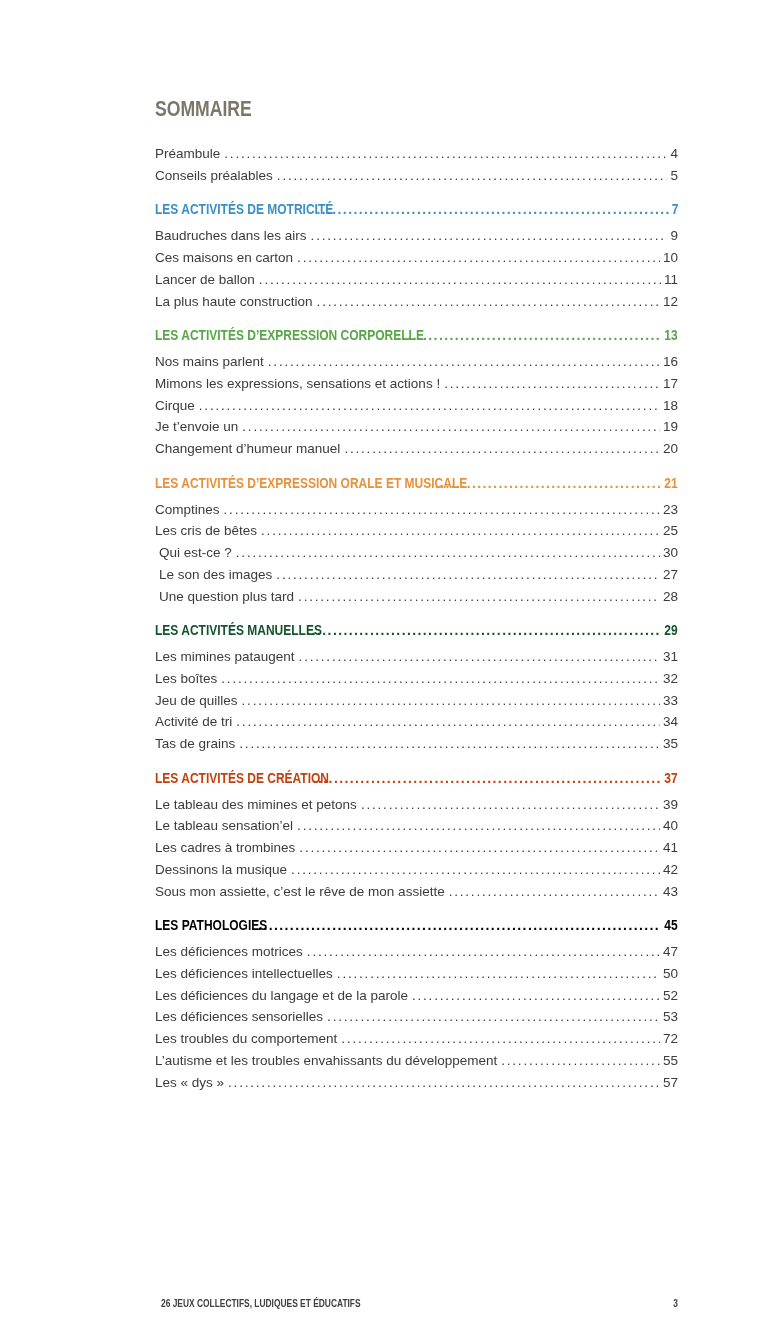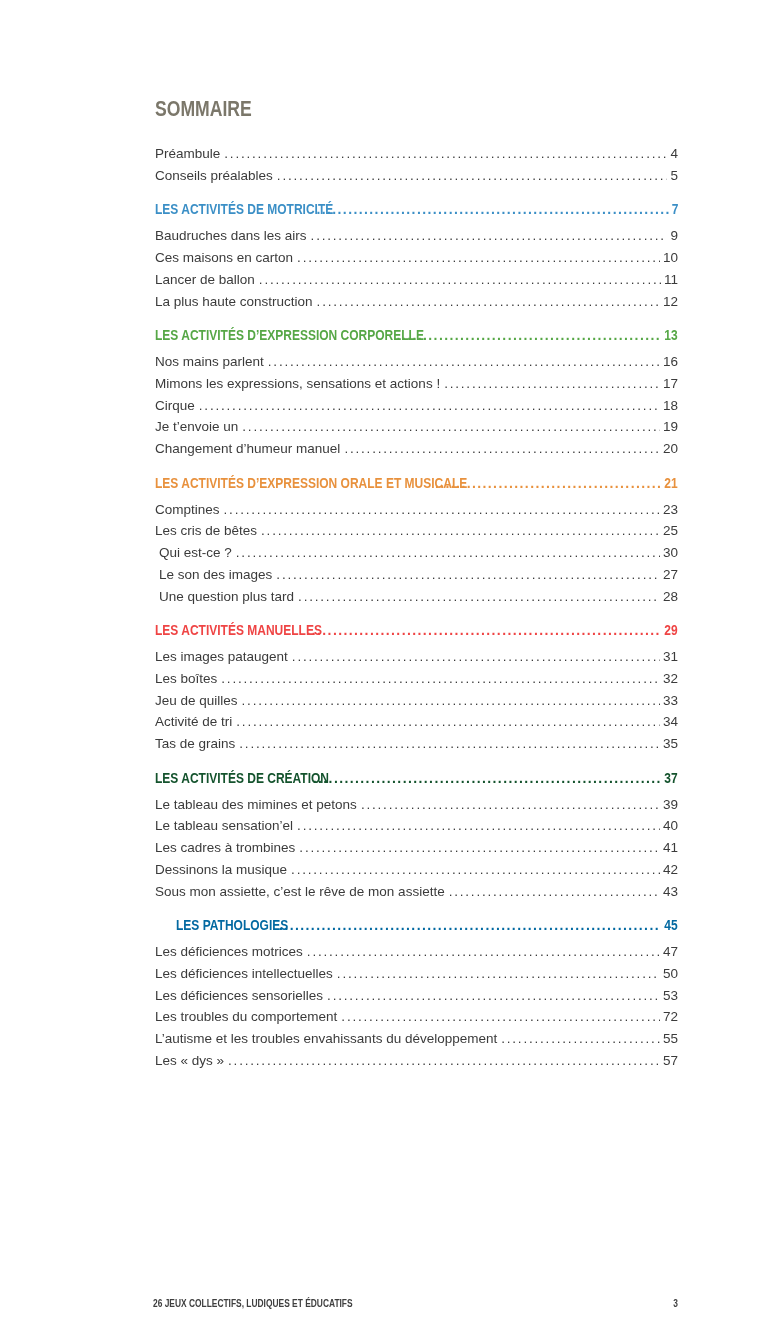--- a/index.html
+++ b/index.html
@@ -67,21 +67,21 @@
   }
   .heading-row .toc-dots {
     font-size: 14px;
     font-weight: 700;
     margin: 0 1px 0 4px;
   }
   .heading-row .toc-dots::after { letter-spacing: 1.4px; }
   .toc-list { margin-top: 3px; }
   .footer {
     position: absolute;
-    left: 153px;
+    left: 161px;
     right: 90px;
     top: 1297px;
     display: flex;
     justify-content: space-between;
     align-items: baseline;
     font-size: 10.5px;
     font-weight: 700;
     color: #3f3f3f;
   }
 </style>
@@ -195,28 +195,28 @@
               <span class="toc-page">27</span>
             </div>
             <div class="toc-row indent">
               <span class="toc-label">Une question plus tard</span>
               <span class="toc-dots"></span>
               <span class="toc-page">28</span>
             </div>
           </div>
         </section>
         <section class="toc-section">
-          <div class="toc-row heading-row" style="color: #ef4444;">
+          <div class="toc-row heading-row" style="color: #14532d;">
             <span class="toc-label condense" style="margin-right: -61.2px;">LES ACTIVITÉS MANUELLES</span>
             <span class="toc-dots"></span>
             <span class="toc-page condense-r">29</span>
           </div>
           <div class="toc-list">
             <div class="toc-row">
-              <span class="toc-label">Les images pataugent</span>
+              <span class="toc-label">Les mimines pataugent</span>
               <span class="toc-dots"></span>
               <span class="toc-page">31</span>
             </div>
             <div class="toc-row">
               <span class="toc-label">Les boîtes</span>
               <span class="toc-dots"></span>
               <span class="toc-page">32</span>
             </div>
             <div class="toc-row">
               <span class="toc-label">Jeu de quilles</span>
@@ -229,21 +229,21 @@
               <span class="toc-page">34</span>
             </div>
             <div class="toc-row">
               <span class="toc-label">Tas de grains</span>
               <span class="toc-dots"></span>
               <span class="toc-page">35</span>
             </div>
           </div>
         </section>
         <section class="toc-section">
-          <div class="toc-row heading-row" style="color: #14532d;">
+          <div class="toc-row heading-row" style="color: #c2410c;">
             <span class="toc-label condense" style="margin-right: -63.8px;">LES ACTIVITÉS DE CRÉATION</span>
             <span class="toc-dots"></span>
             <span class="toc-page condense-r">37</span>
           </div>
           <div class="toc-list">
             <div class="toc-row">
               <span class="toc-label">Le tableau des mimines et petons</span>
               <span class="toc-dots"></span>
               <span class="toc-page">39</span>
             </div>
@@ -263,35 +263,40 @@
               <span class="toc-page">42</span>
             </div>
             <div class="toc-row">
               <span class="toc-label">Sous mon assiette, c’est le rêve de mon assiette</span>
               <span class="toc-dots"></span>
               <span class="toc-page">43</span>
             </div>
           </div>
         </section>
         <section class="toc-section">
-          <div class="toc-row heading-row" style="color: #0369a1; margin-left: 21px;">
+          <div class="toc-row heading-row" style="color: #000000;">
             <span class="toc-label condense" style="margin-right: -41.2px;">LES PATHOLOGIES</span>
             <span class="toc-dots"></span>
             <span class="toc-page condense-r">45</span>
           </div>
           <div class="toc-list">
             <div class="toc-row">
               <span class="toc-label">Les déficiences motrices</span>
               <span class="toc-dots"></span>
               <span class="toc-page">47</span>
             </div>
             <div class="toc-row">
               <span class="toc-label">Les déficiences intellectuelles</span>
               <span class="toc-dots"></span>
               <span class="toc-page">50</span>
+            </div>
+            <div class="toc-row">
+              <span class="toc-label">Les déficiences du langage et de la parole</span>
+              <span class="toc-dots"></span>
+              <span class="toc-page">52</span>
             </div>
             <div class="toc-row">
               <span class="toc-label">Les déficiences sensorielles</span>
               <span class="toc-dots"></span>
               <span class="toc-page">53</span>
             </div>
             <div class="toc-row">
               <span class="toc-label">Les troubles du comportement</span>
               <span class="toc-dots"></span>
               <span class="toc-page">72</span>

